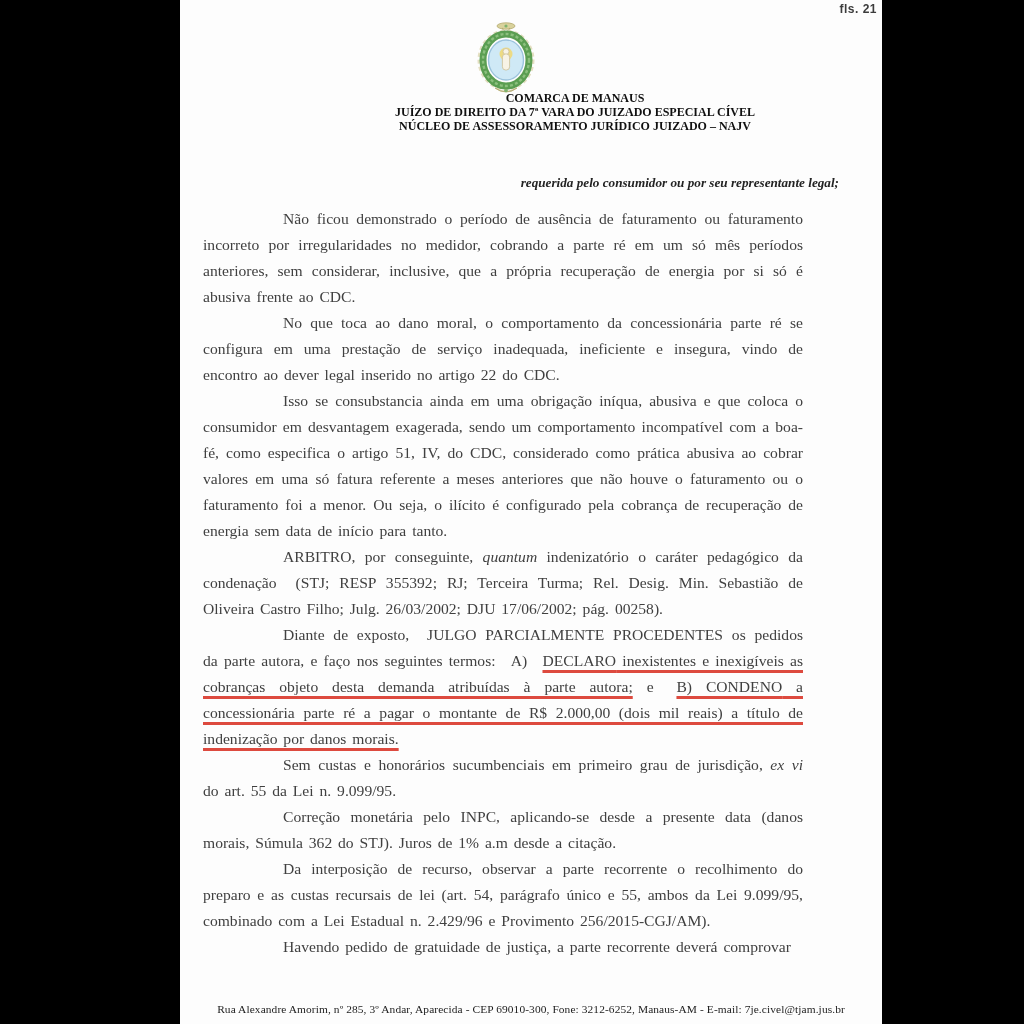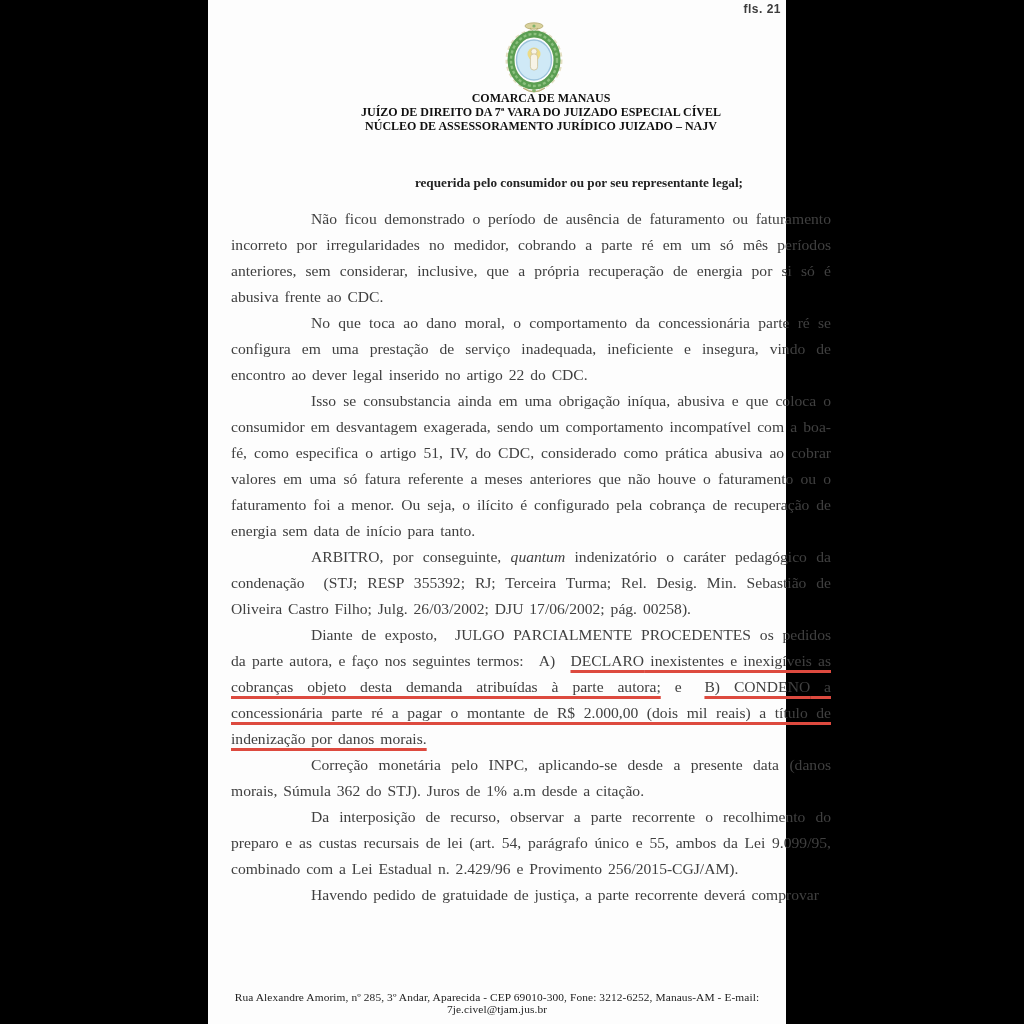--- a/index.html
+++ b/index.html
@@ -1,37 +1,37 @@
 <!DOCTYPE html>
 <html><head>
 <meta charset="utf-8">
 <style>
   html,body{margin:0;padding:0;}
   body{
     width:1024px;height:1024px;position:relative;background:#000;
     font-family:"Liberation Serif", serif;overflow:hidden;
   }
   .page{
-    position:absolute;left:208px;top:0;width:578px;height:1024px;
+    position:absolute;left:180px;top:0;width:702px;height:1024px;
     background:#fdfdfd;
   }
   .folio{
     position:absolute;top:2px;right:5px;
     font-family:"Liberation Sans", sans-serif;font-weight:bold;
     font-size:12px;color:#3c3c3c;letter-spacing:.5px;
   }
   .crest{position:absolute;top:20px;left:297px;width:58px;height:76px;}
   .header-block{
     position:absolute;top:92px;left:0;right:0;padding-left:88px;
     text-align:center;font-weight:bold;font-size:12px;line-height:13.8px;
     color:#101010;white-space:nowrap;
   }
   .quote{
     position:absolute;top:175px;right:43px;
-    font-weight:bold;font-size:13.2px;color:#232323;text-align:right;
+    font-weight:bold;font-style:italic;font-size:13.2px;color:#232323;text-align:right;
   }
   .doc-body{
     position:absolute;top:206px;left:23px;width:600px;
     font-size:15.6px;line-height:26px;color:#404040;
     text-align:justify;word-spacing:2px;
   }
   .para{margin:0;text-indent:80px;}
   .bold{font-weight:normal;margin-left:9px;}
   .italic{font-style:italic;margin-top:25px;}
   .redline{
@@ -84,20 +84,21 @@
   </div>
 
   <div class="quote">requerida pelo consumidor ou por seu representante legal;</div>
 
   <div class="doc-body">
       <p class="para"><span>Não ficou demonstrado o período de ausência de faturamento ou faturamento incorreto por irregularidades no medidor, cobrando a parte ré em um só mês períodos anteriores, sem considerar, inclusive, que a própria recuperação de energia por si só é abusiva frente ao CDC.</span></p>
       <p class="para"><span>No que toca ao dano moral, o comportamento da concessionária parte ré se configura em uma prestação de serviço inadequada, ineficiente e insegura, vindo de encontro ao dever legal inserido no artigo 22 do CDC.</span></p>
       <p class="para"><span>Isso se consubstancia ainda em uma obrigação iníqua, abusiva e que coloca o consumidor em desvantagem exagerada, sendo um comportamento incompatível com a boa-fé, como especifica o artigo 51, IV, do CDC, considerado como prática abusiva ao cobrar valores em uma só fatura referente a meses anteriores que não houve o faturamento ou o faturamento foi a menor. Ou seja, o ilícito é configurado pela cobrança de recuperação de energia sem data de início para tanto.</span></p>
       <p class="para"><span>ARBITRO, por conseguinte, </span><span class="italic">quantum</span><span> indenizatório o caráter pedagógico da condenação </span><span class="bold">(STJ; RESP 355392; RJ; Terceira Turma; Rel. Desig. Min. Sebastião de Oliveira Castro Filho; Julg. 26/03/2002; DJU 17/06/2002; pág. 00258</span><span>).</span></p>
       <p class="para"><span>Diante de exposto, </span><span class="bold">JULGO PARCIALMENTE PROCEDENTES</span><span> os pedidos da parte autora, e faço nos seguintes termos: </span><span class="bold">A) </span><span class="bold redline">DECLARO</span><span class="redline"> inexistentes e inexigíveis as cobranças objeto desta demanda atribuídas à parte autora;</span><span> e </span><span class="bold redline">B) CONDENO</span><span class="redline"> a concessionária parte ré a pagar o montante de R$ 2.000,00 (dois mil reais) a título de indenização por danos morais.</span></p>
+      <p class="para"><span>Sem custas e honorários sucumbenciais em primeiro grau de jurisdição, </span><span class="italic">ex vi</span><span> do art. 55 da Lei n. 9.099/95.</span></p>
       <p class="para"><span>Correção monetária pelo INPC, aplicando-se desde a presente data (danos morais, Súmula 362 do STJ).  Juros de 1% a.m desde a citação.</span></p>
       <p class="para"><span>Da interposição de recurso, observar a parte recorrente o recolhimento do preparo e as custas recursais de lei (art. 54, parágrafo único e 55, ambos da Lei 9.099/95, combinado com a Lei Estadual n. 2.429/96 e Provimento 256/2015-CGJ/AM).</span></p>
       <p class="para"><span>Havendo pedido de gratuidade de justiça, a parte recorrente deverá comprovar</span></p>
     </div>
 
   <div class="footer">Rua Alexandre Amorim, nº 285, 3º Andar, Aparecida - CEP 69010-300, Fone: 3212-6252, Manaus-AM - E-mail: 7je.civel@tjam.jus.br</div>
 
 </div>
 
 </body></html>

